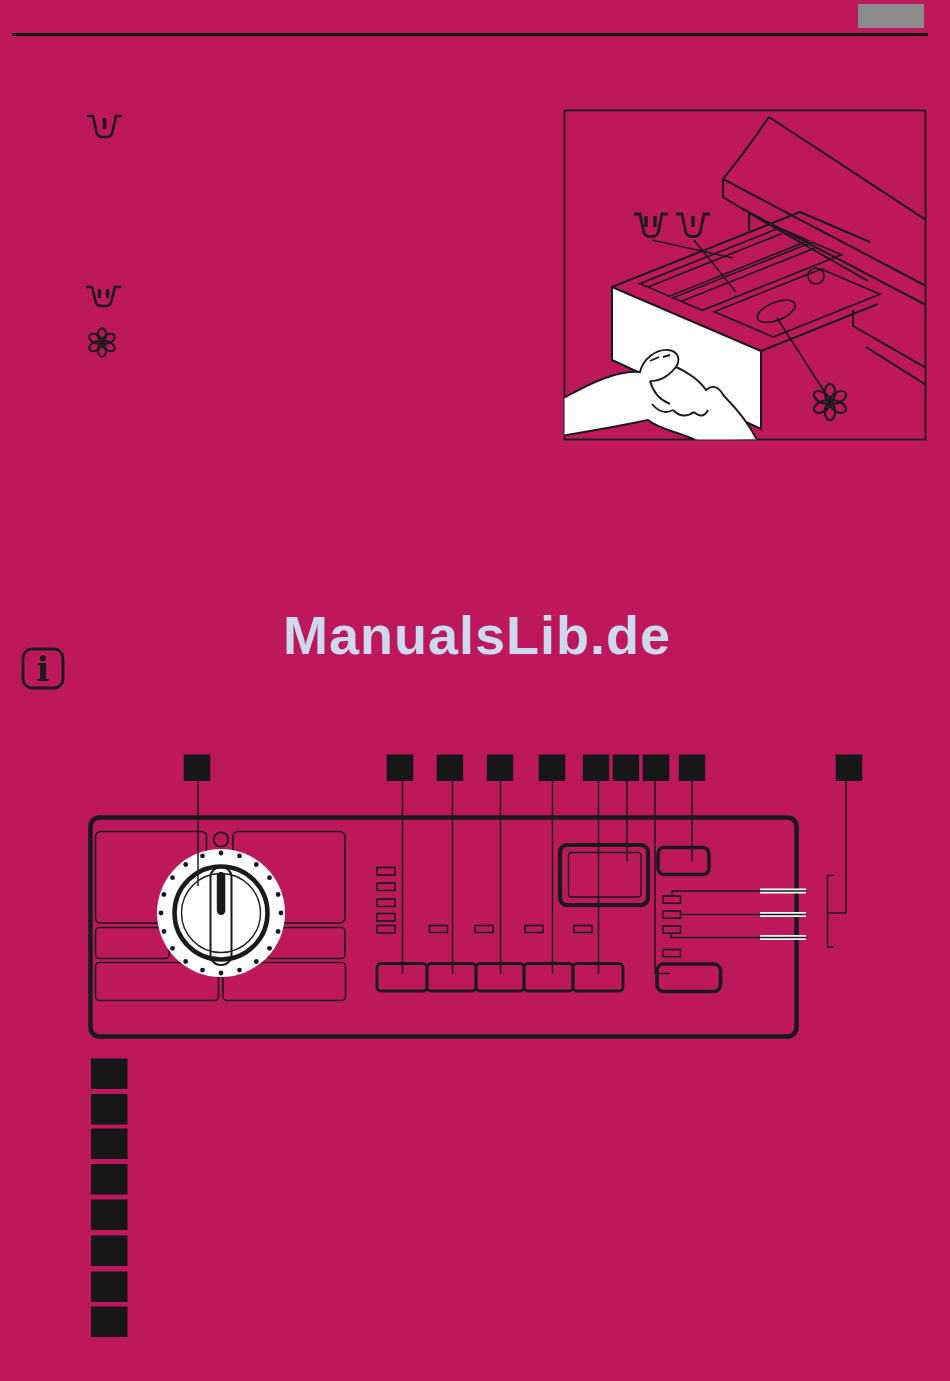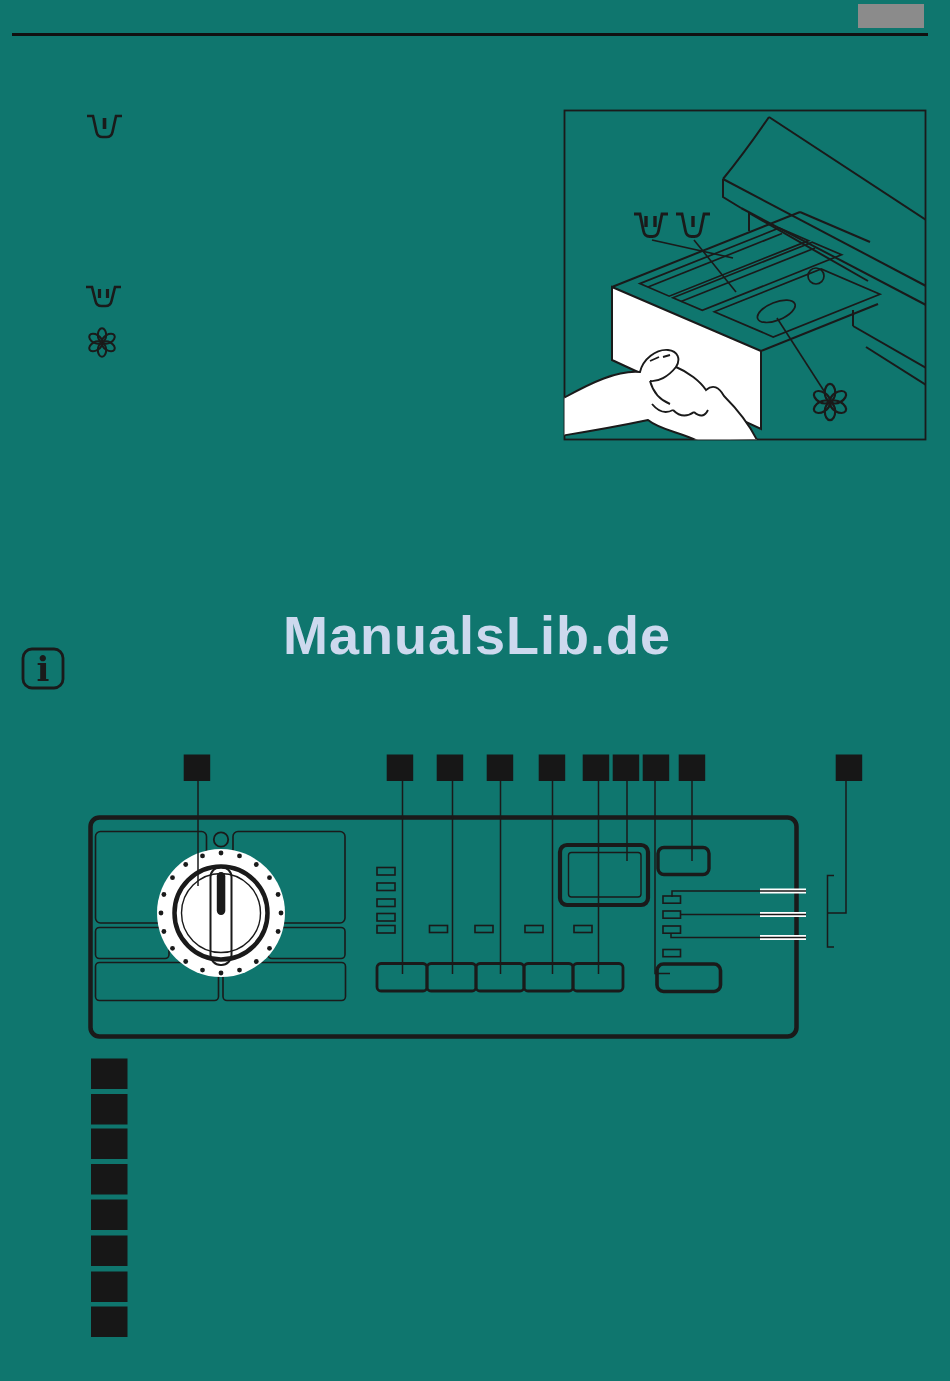--- a/index.html
+++ b/index.html
@@ -1,16 +1,16 @@
 <!DOCTYPE html>
 <html><head>
 <meta charset="utf-8">
 <style>
   html,body{margin:0;padding:0;background:#ffffff;}
-  .page{position:relative;width:950px;height:1381px;background:#0f766e;overflow:hidden;
+  .page{position:relative;width:950px;height:1381px;background:#be185d;overflow:hidden;
         font-family:"Liberation Sans",sans-serif;}
   .pagenum-box{position:absolute;left:858px;top:4px;width:66px;height:24px;}
   .header-rule{position:absolute;left:12px;top:33px;width:916px;height:3px;background:#111;}
   .watermark{position:absolute;left:283px;top:604px;font-size:54px;font-weight:700;
              letter-spacing:1px;white-space:nowrap;}
   svg{position:absolute;left:0;top:0;}
   .ink{stroke:#1a1a1a;fill:none;}
 </style>
 </head>
 <body>

